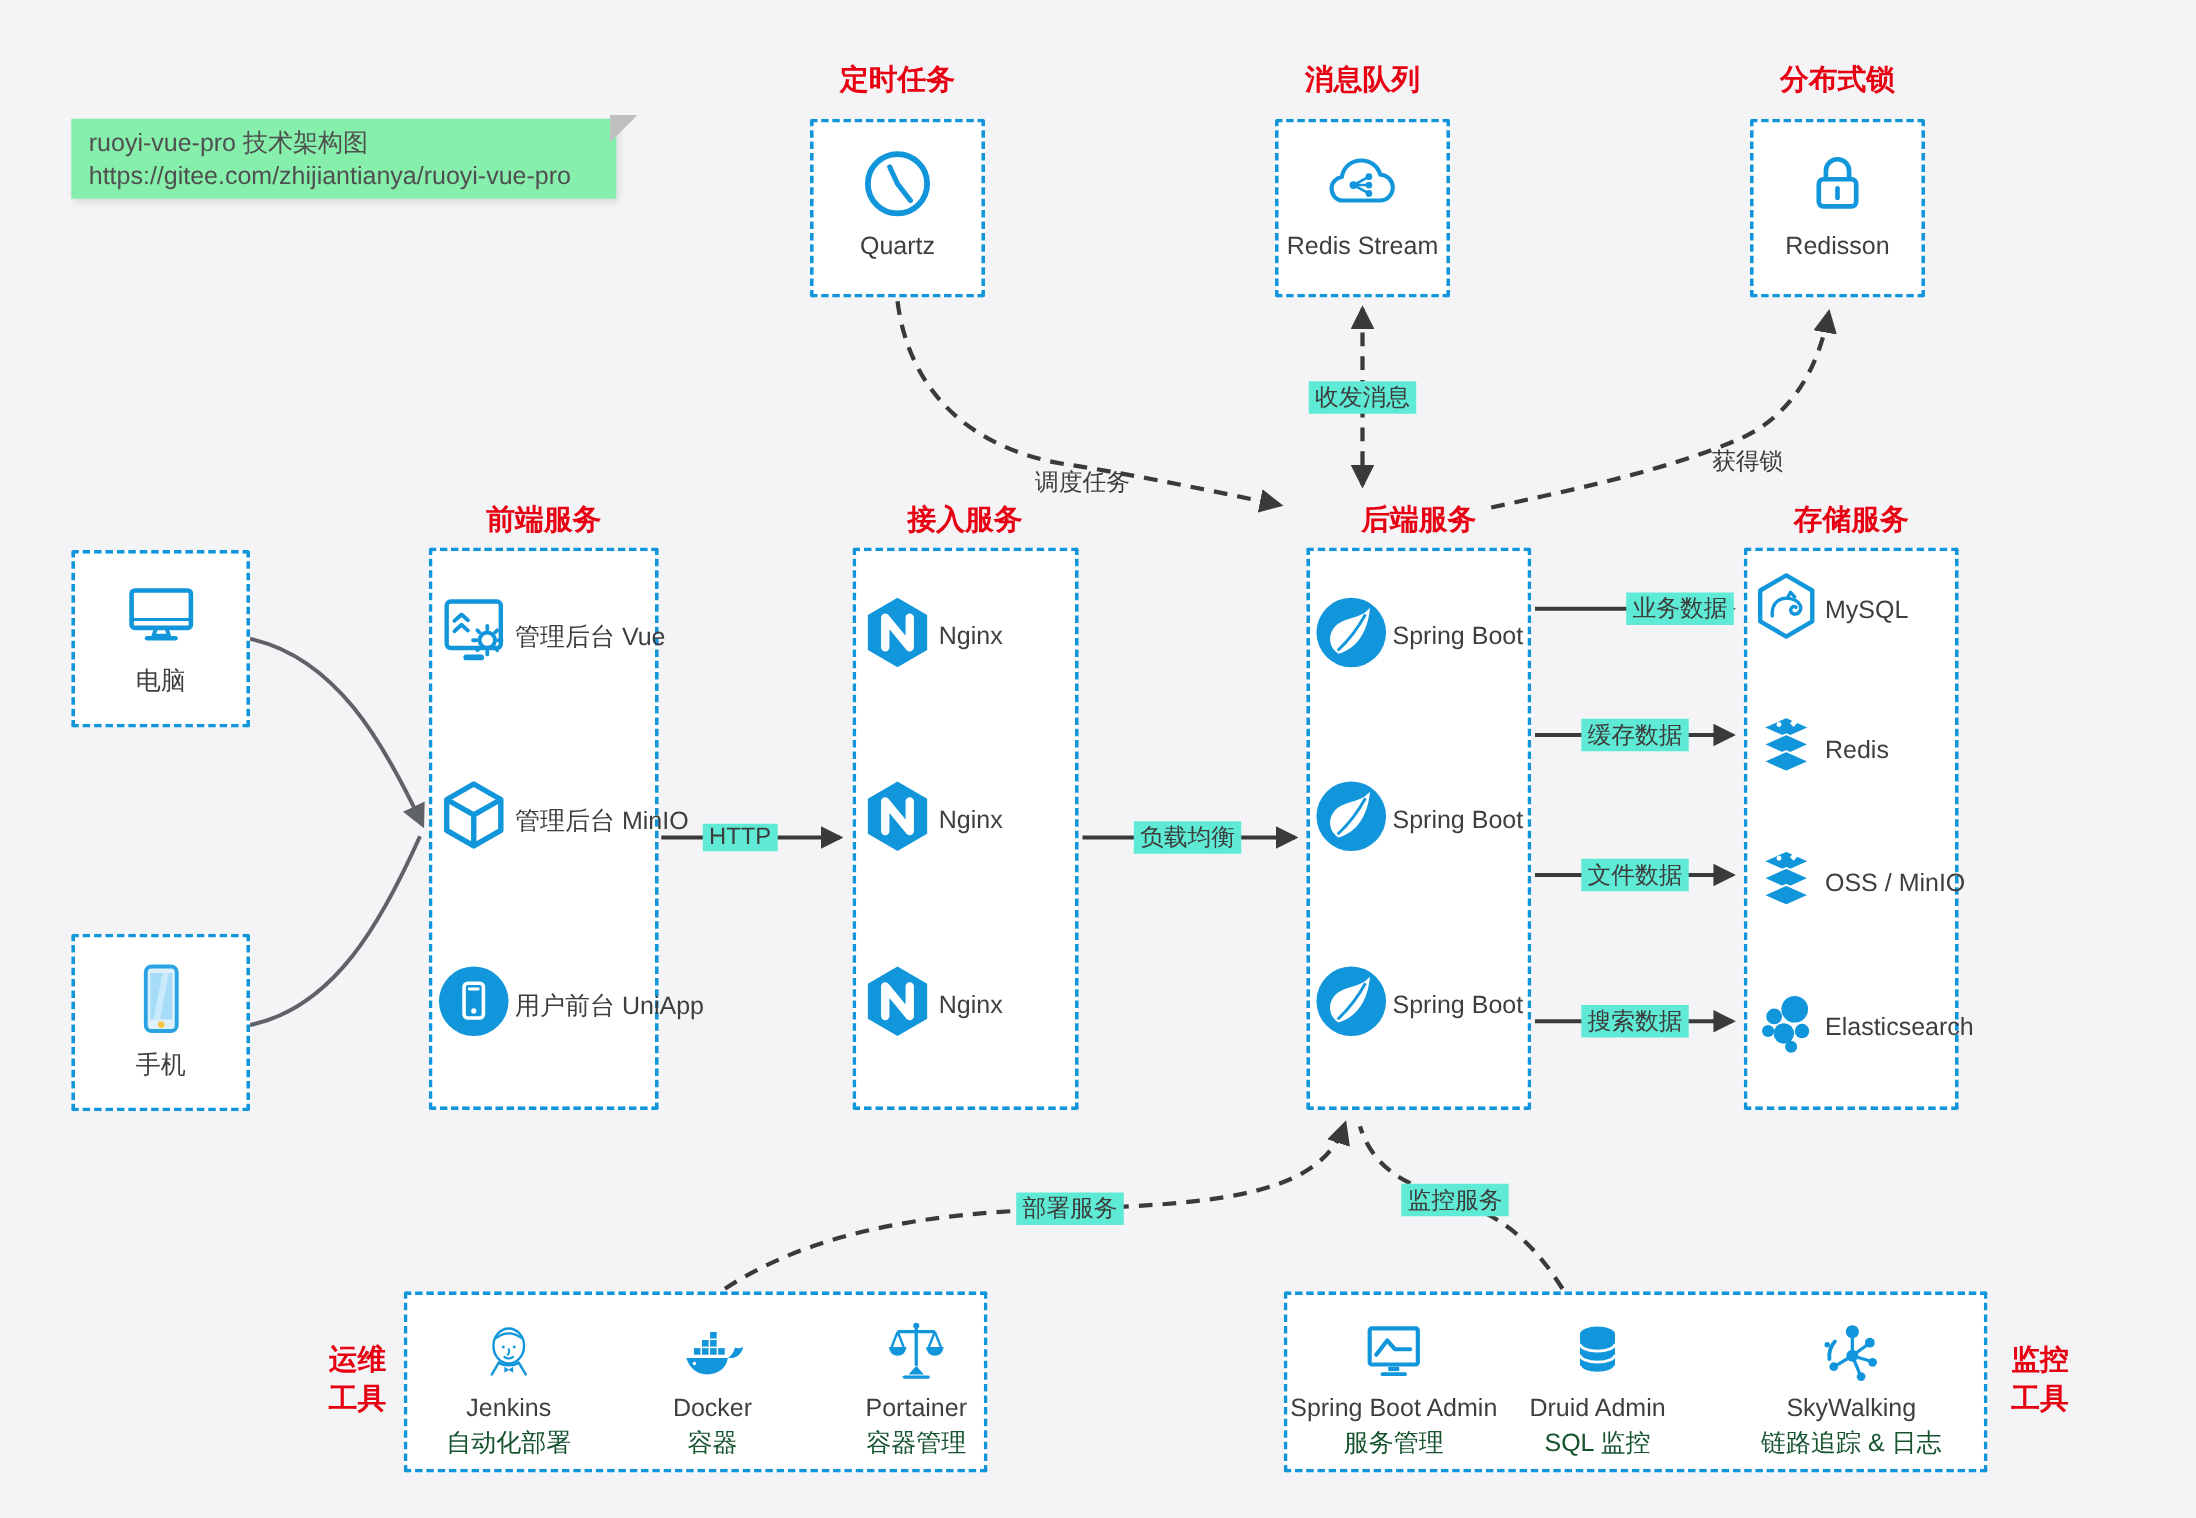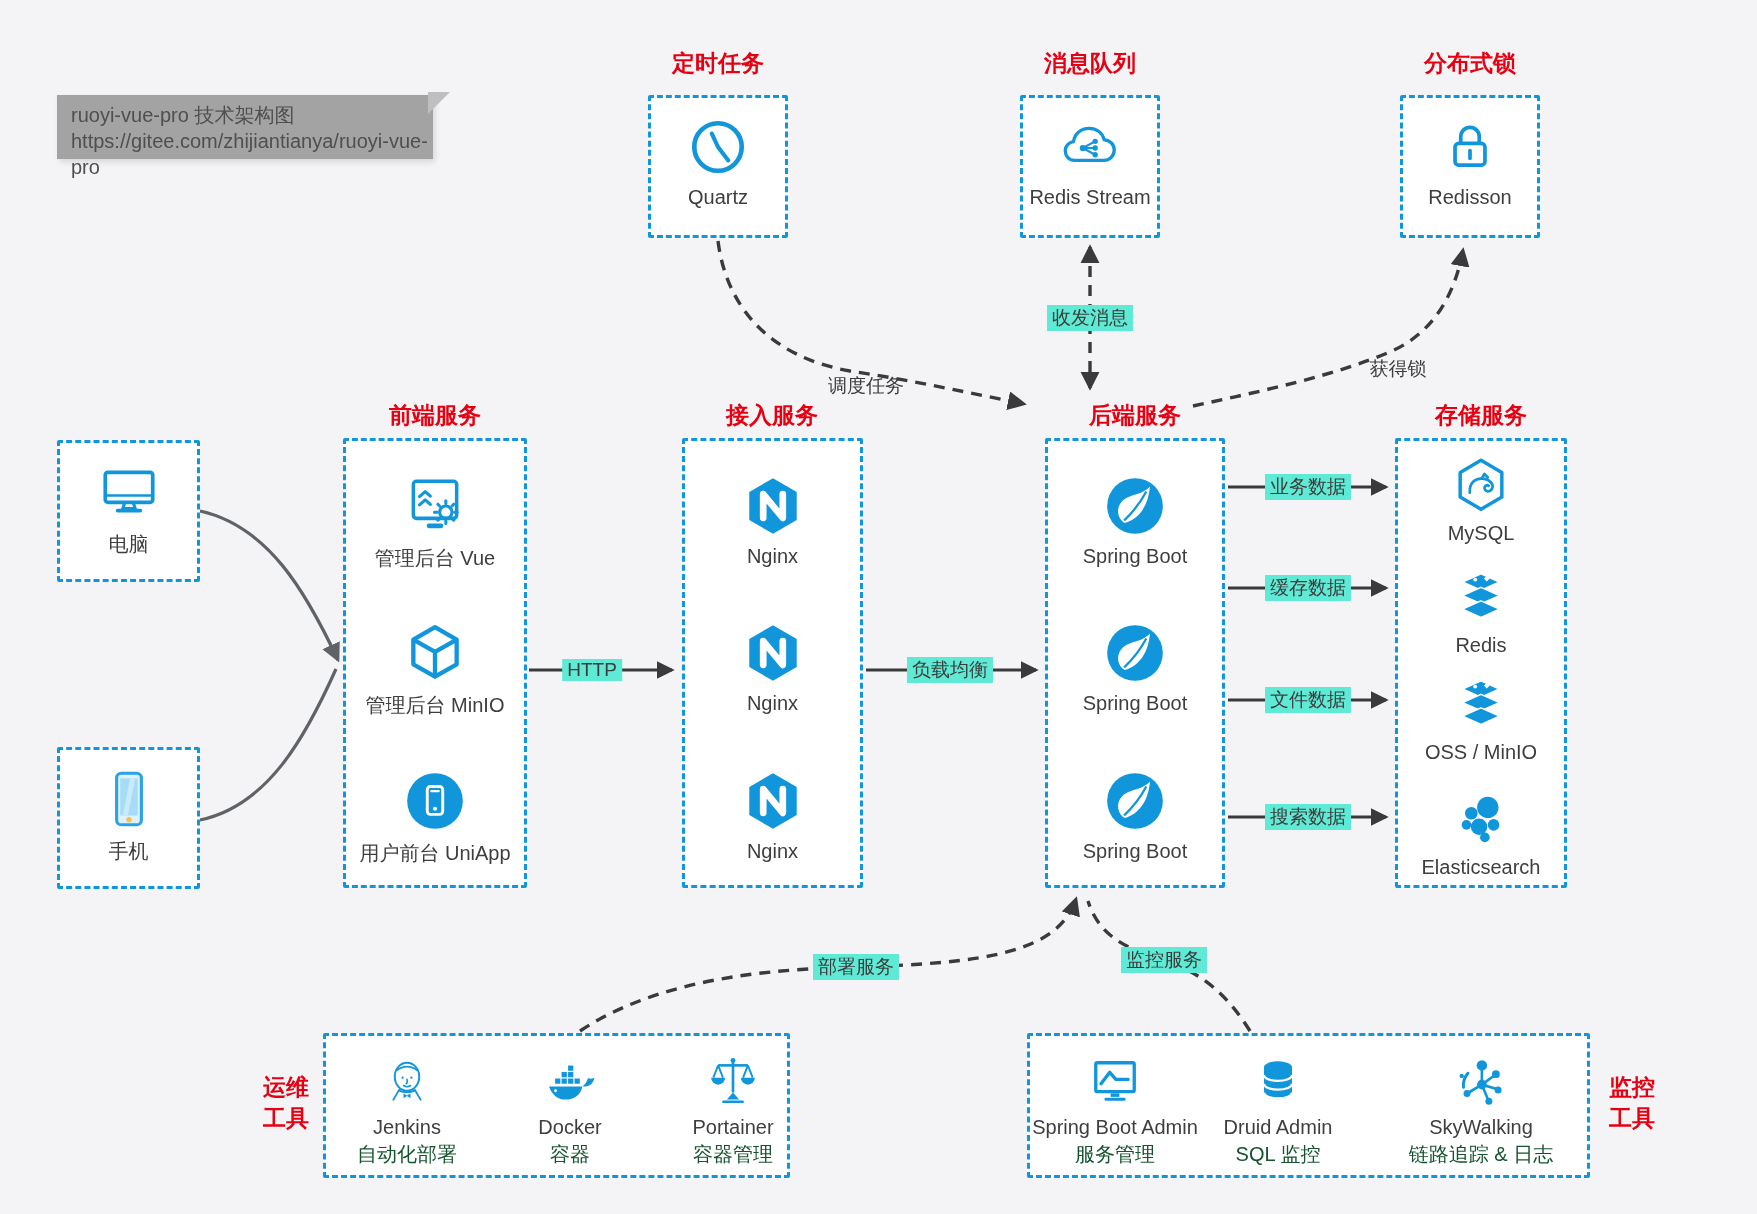--- a/index.html
+++ b/index.html
@@ -2,28 +2,28 @@
 <html><head>
 <meta charset="utf-8">
 <style>
   html,body{margin:0;padding:0;}
   body{width:1757px;height:1214px;background:#f4f4f6;font-family:"Liberation Sans","DejaVu Sans",sans-serif;overflow:hidden;}
   .canvas{position:relative;width:1757px;height:1214px;}
   svg.overlay{position:absolute;left:0;top:0;width:1757px;height:1214px;z-index:1;pointer-events:none;}
   .gbox{position:absolute;background:#ffffff;border:3px dashed #1296db;border-radius:2px;box-sizing:border-box;z-index:2;}
   .gtitle{position:absolute;color:#e60012;font-weight:bold;font-size:23px;white-space:nowrap;transform:translateX(-50%);z-index:2;}
   .side-title{position:absolute;color:#e60012;font-weight:bold;font-size:23px;line-height:31px;text-align:right;transform:translateX(-50%);z-index:2;white-space:nowrap;}
-  .item{position:absolute;left:0;width:100%;display:flex;flex-direction:column;align-items:center;}
+  .item{position:absolute;left:0;width:100%;display:flex;flex-direction:row;align-items:center;}
   .topitem{display:flex;flex-direction:column;align-items:center;padding-top:16px;}
   .ilabel{font-size:20px;color:#3e3e3e;margin-top:6px;white-space:nowrap;}
   .isub{font-size:20px;color:#14532d;margin-top:2px;white-space:nowrap;}
   .bitem{position:absolute;width:200px;display:flex;flex-direction:column;align-items:center;top:18px;}
   .elabel{position:absolute;transform:translate(-50%,-50%);font-size:19px;color:#3c3c3c;background:#5eead4;padding:0 5px;white-space:nowrap;z-index:3;}
   .elabel.nobg{background:transparent;padding:0;}
-  .note{position:absolute;left:57px;top:95px;width:376px;height:64px;background:#a3a3a3;z-index:2;box-shadow:2px 3px 6px rgba(0,0,0,0.12);}
+  .note{position:absolute;left:57px;top:95px;width:436px;height:64px;background:#86efac;z-index:2;box-shadow:2px 3px 6px rgba(0,0,0,0.12);}
   .note-inner{padding:7px 0 0 14px;font-size:20px;line-height:26px;color:#4f4f4f;}
   .fold{position:absolute;right:-17px;top:-3px;width:0;height:0;border-top:22px solid #bfbfbf;border-right:22px solid transparent;}
   .nicon{display:block;line-height:0;}
 </style>
 </head>
 <body>
 
 <div class="canvas">
 
   <svg class="overlay">
@@ -400,20 +400,20 @@
       <span class="ilabel">SkyWalking</span>
       <span class="isub">链路追踪 &amp; 日志</span>
     </div>
   </div>
 
   <div class="elabel" style="left:592px;top:670px">HTTP</div>
   <div class="elabel" style="left:950px;top:670px">负载均衡</div>
   <div class="elabel nobg" style="left:866px;top:386px">调度任务</div>
   <div class="elabel" style="left:1090px;top:318px">收发消息</div>
   <div class="elabel nobg" style="left:1398px;top:369px">获得锁</div>
-  <div class="elabel" style="left:1308px;top:487px">业务数据</div>
+  <div class="elabel" style="left:1344px;top:487px">业务数据</div>
   <div class="elabel" style="left:1308px;top:588px">缓存数据</div>
   <div class="elabel" style="left:1308px;top:700px">文件数据</div>
   <div class="elabel" style="left:1308px;top:817px">搜索数据</div>
   <div class="elabel" style="left:856px;top:967px">部署服务</div>
   <div class="elabel" style="left:1164px;top:960px">监控服务</div>
 
 </div>
 
 </body></html>

